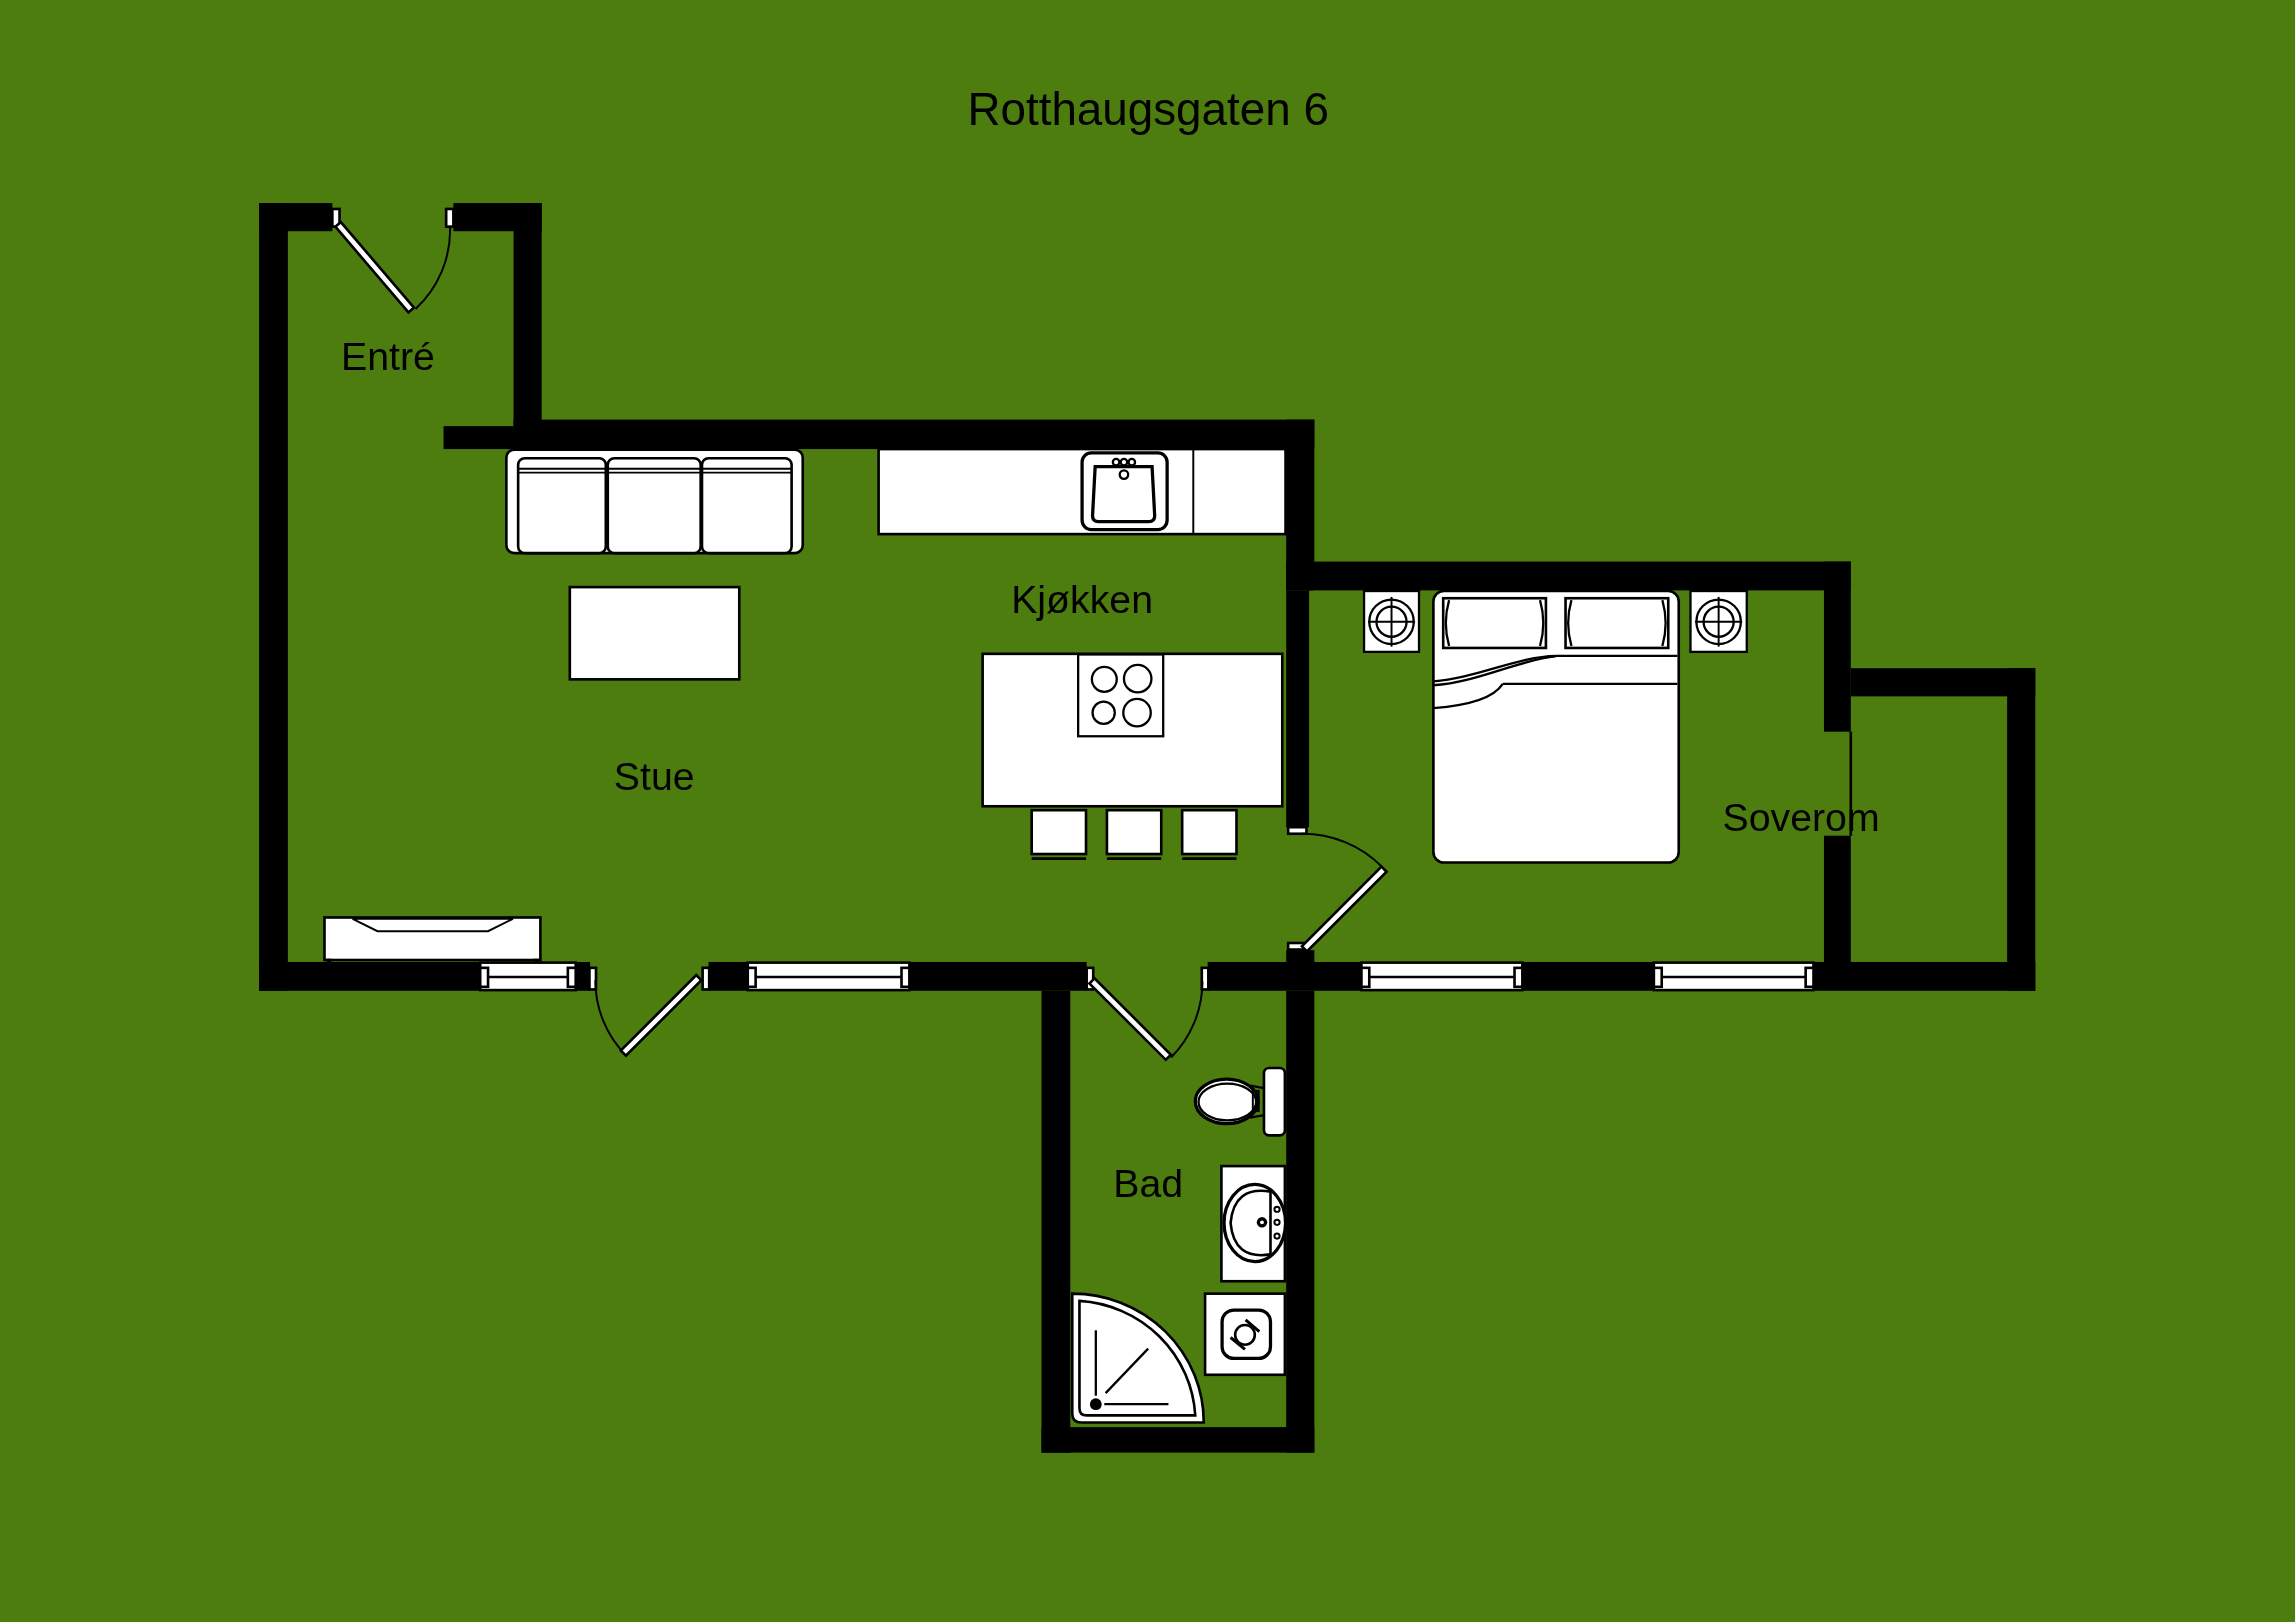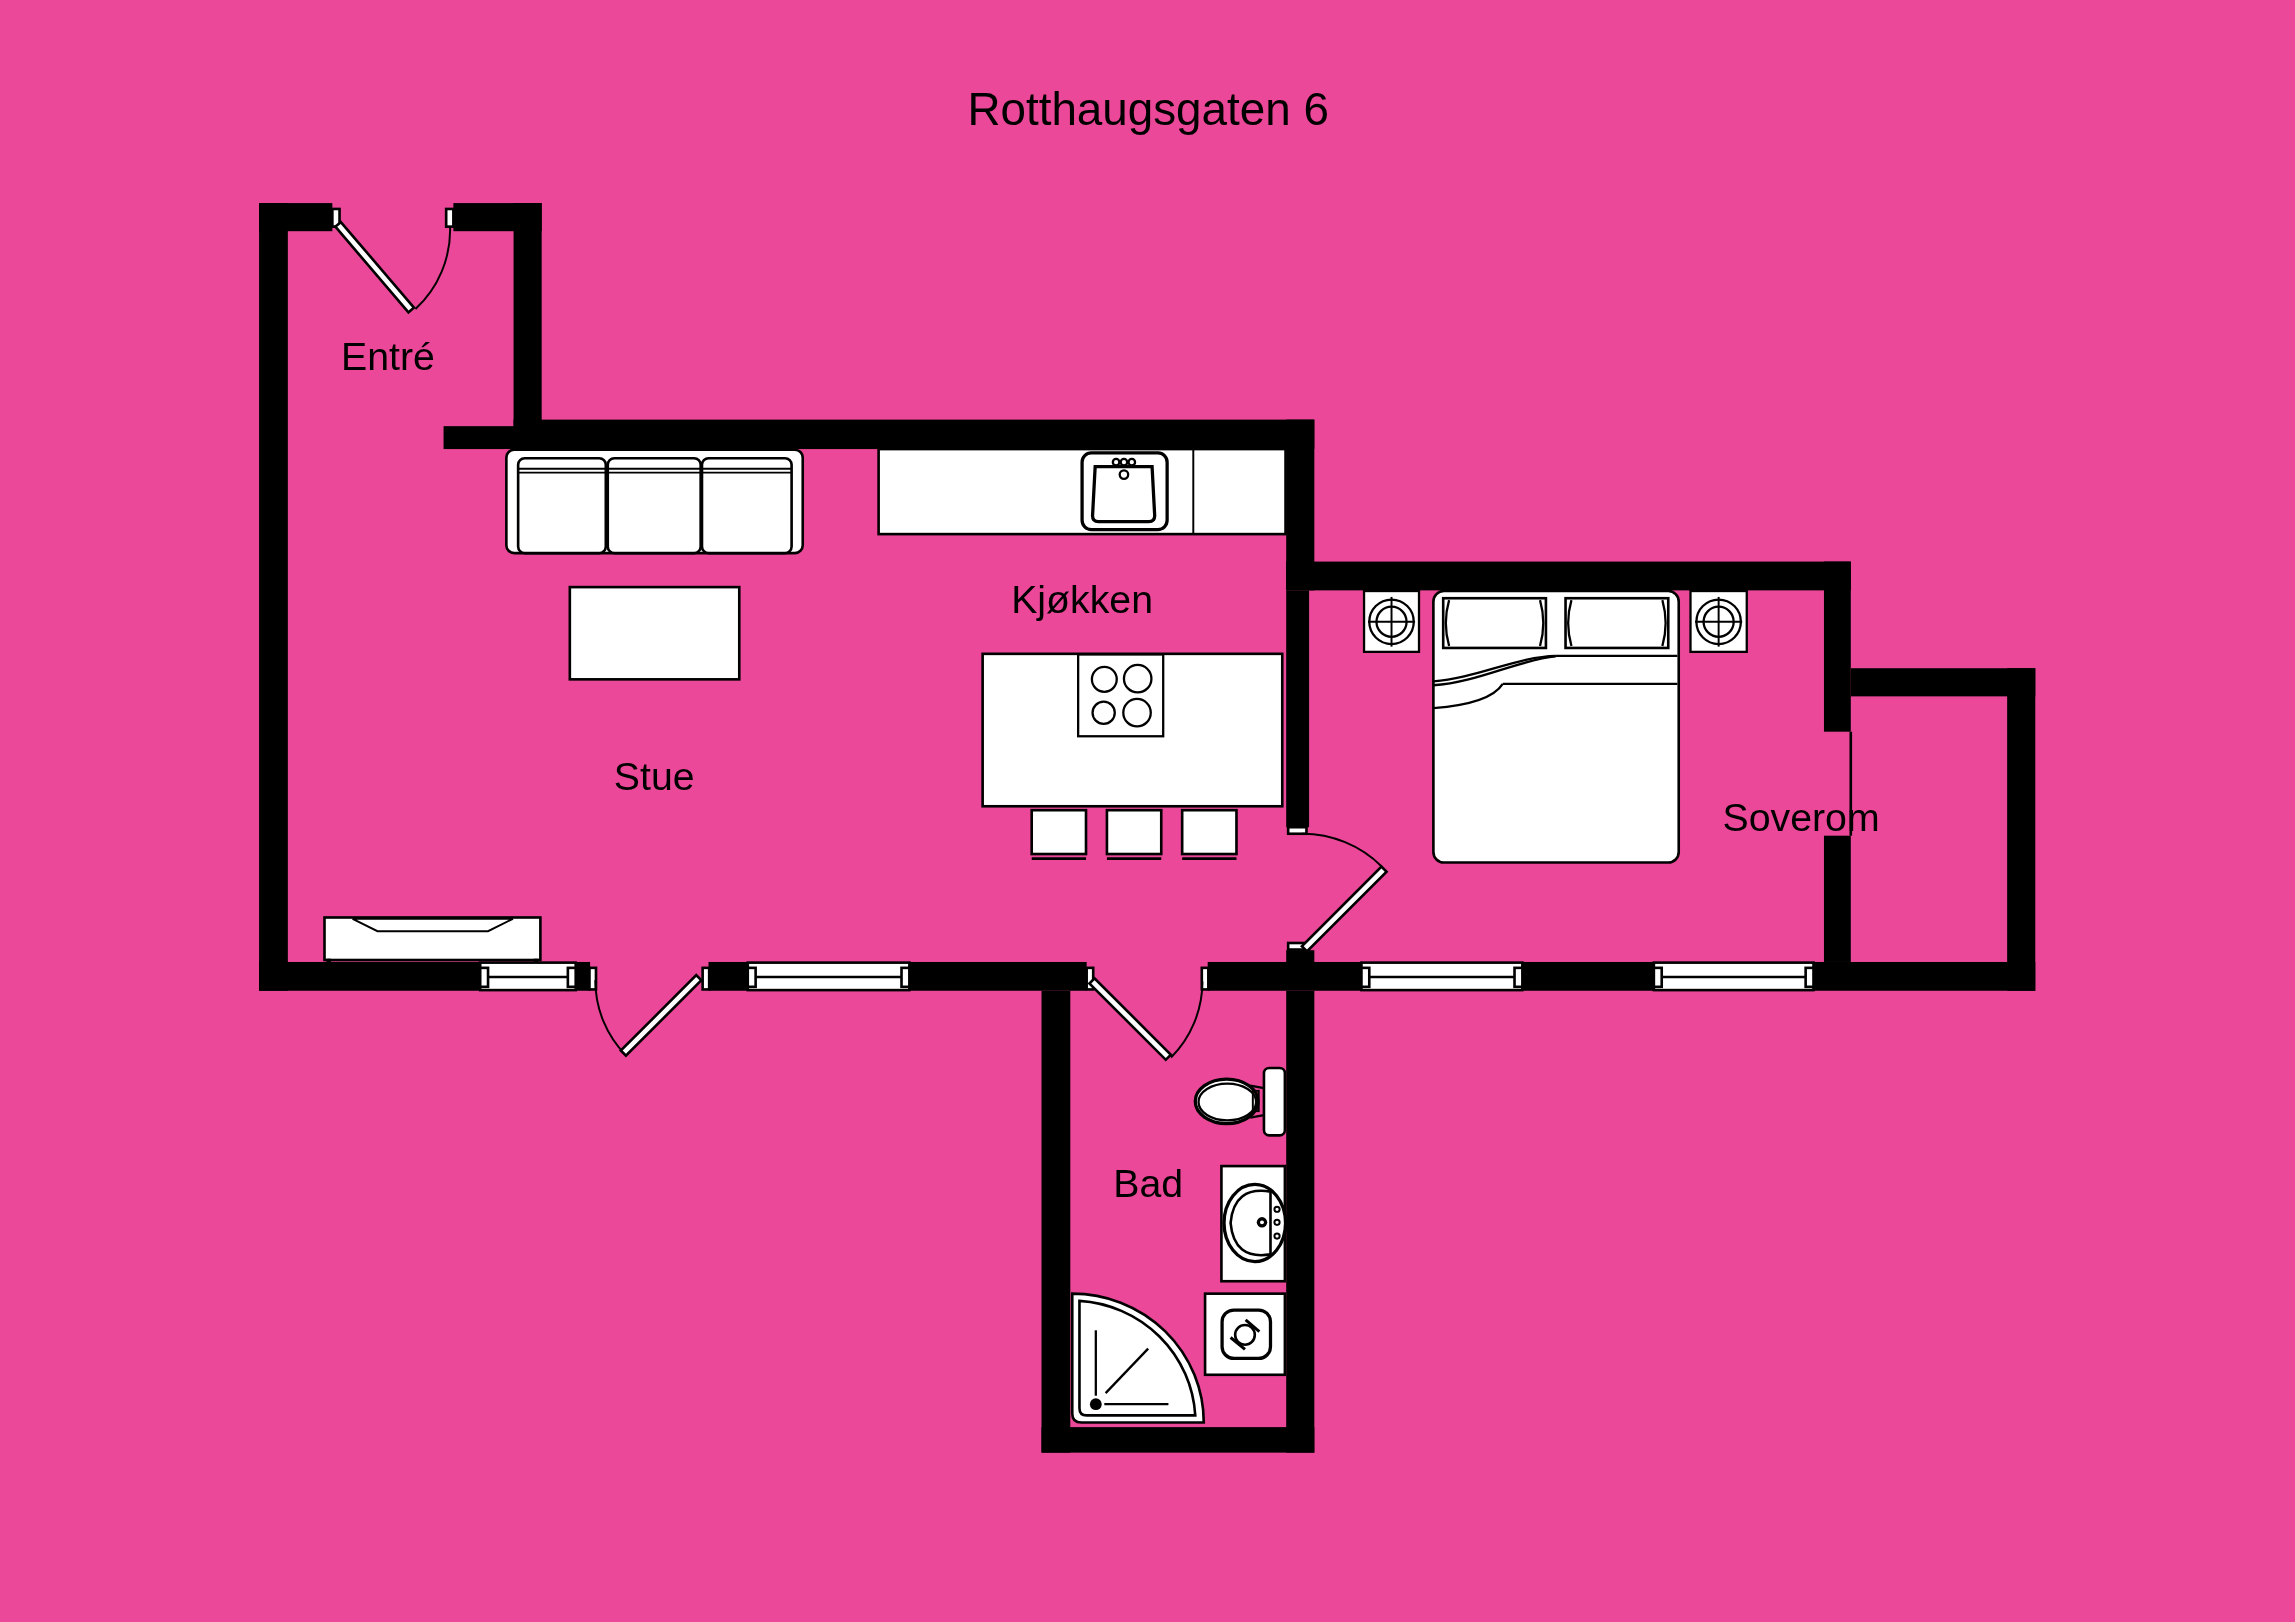--- a/index.html
+++ b/index.html
@@ -1,16 +1,16 @@
 <!DOCTYPE html>
 <html style="font-size:10.5px"><head>
 <meta charset="utf-8">
 <style>
   html,body{margin:0;padding:0;background:#ffffff;}
-  #page{position:relative;width:2295px;height:1623px;background:#ec4899;overflow:hidden;}
+  #page{position:relative;width:2295px;height:1623px;background:#4d7c0f;overflow:hidden;}
   svg{position:absolute;left:0;top:0;}
   text{font-family:"Liberation Sans",sans-serif;fill:#000;}
 </style>
 </head>
 <body>
 <div id="page">
 <svg width="2295" height="1623" viewBox="0 0 3508 2480" fill="none">
 
 <text x="1755" y="191" font-size="70" text-anchor="middle">Rotthaugsgaten 6</text>
 

